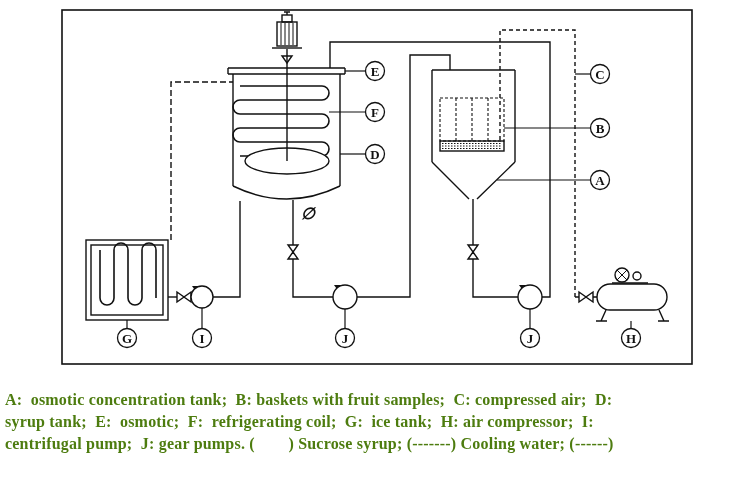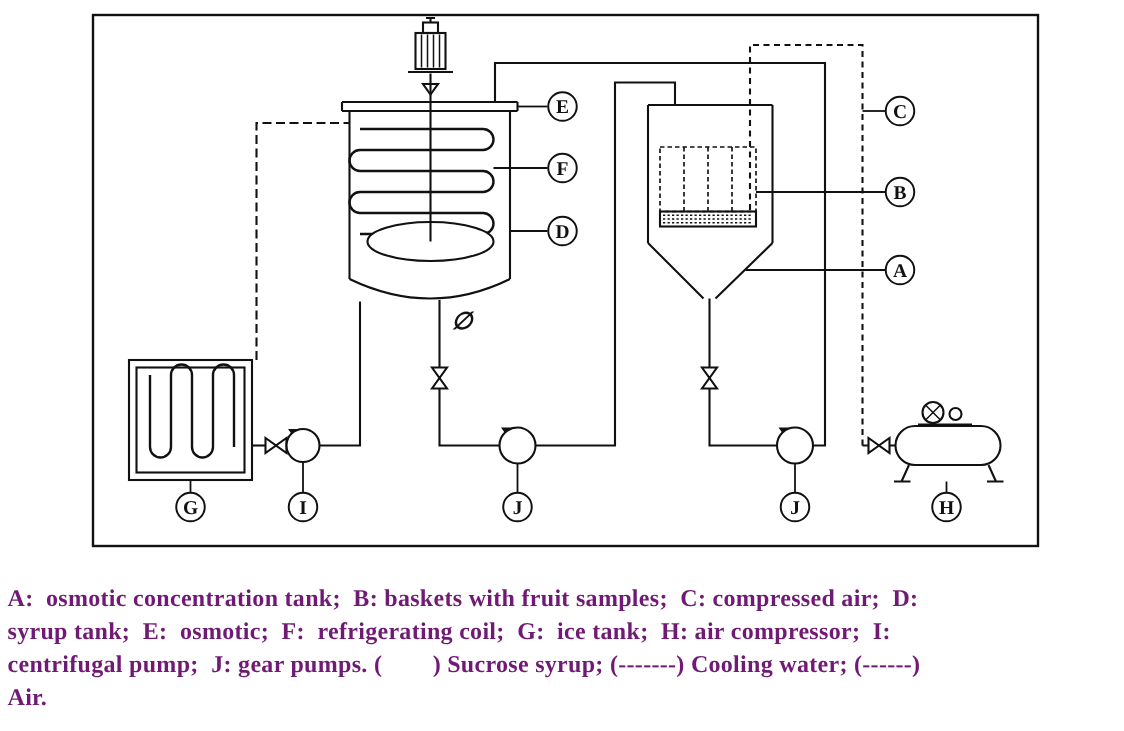--- a/index.html
+++ b/index.html
@@ -2,21 +2,21 @@
 <html><head>
 <meta charset="utf-8">
 <style>
   html,body{margin:0;padding:0;background:#ffffff;}
   body{width:749px;height:487px;position:relative;overflow:hidden;
        font-family:"Liberation Serif", serif;}
   .page{position:absolute;inset:0;background:#fff;}
   svg{position:absolute;top:0;left:0;display:block;}
   .caption{position:absolute;top:389px;left:5px;right:2px;
            font-weight:bold;font-size:16px;line-height:22px;
-           letter-spacing:.2px;color:#701a75;}
+           letter-spacing:.2px;color:#4d7c0f;}
   .caption div{white-space:pre;}
 </style>
 </head>
 <body>
 
 <div class="page">
 
 <svg width="749" height="378" viewBox="0 0 749 378">
 
   <rect x="62" y="10" width="630" height="354" fill="none" stroke="#111" stroke-width="1.6"></rect>
@@ -164,16 +164,15 @@
     <text x="530" y="342.5">J</text>
     <text x="631" y="342.5">H</text>
     <text x="308" y="219" font-size="16" font-style="italic">∅</text>
   </g>
 </svg>
 
 <div class="caption">
   <div>A:  osmotic concentration tank;  B: baskets with fruit samples;  C: compressed air;  D:</div>
   <div>syrup tank;  E:  osmotic;  F:  refrigerating coil;  G:  ice tank;  H: air compressor;  I:</div>
   <div>centrifugal pump;  J: gear pumps. (        ) Sucrose syrup; (-------) Cooling water; (------)</div>
-  <div>Air.</div>
 </div>
 
 </div>
 
 </body></html>

